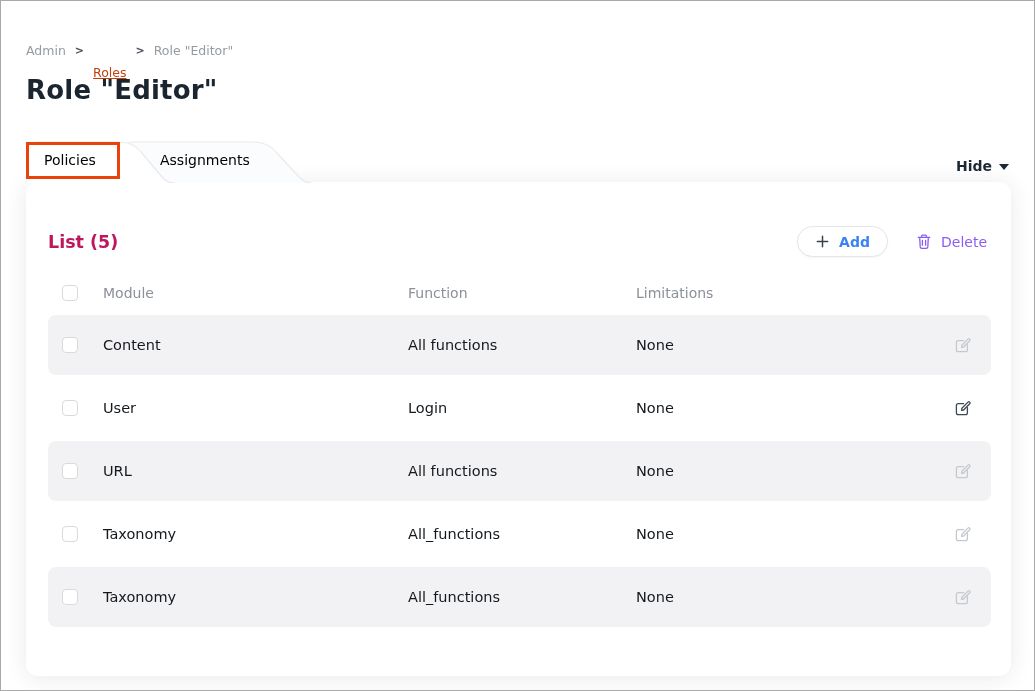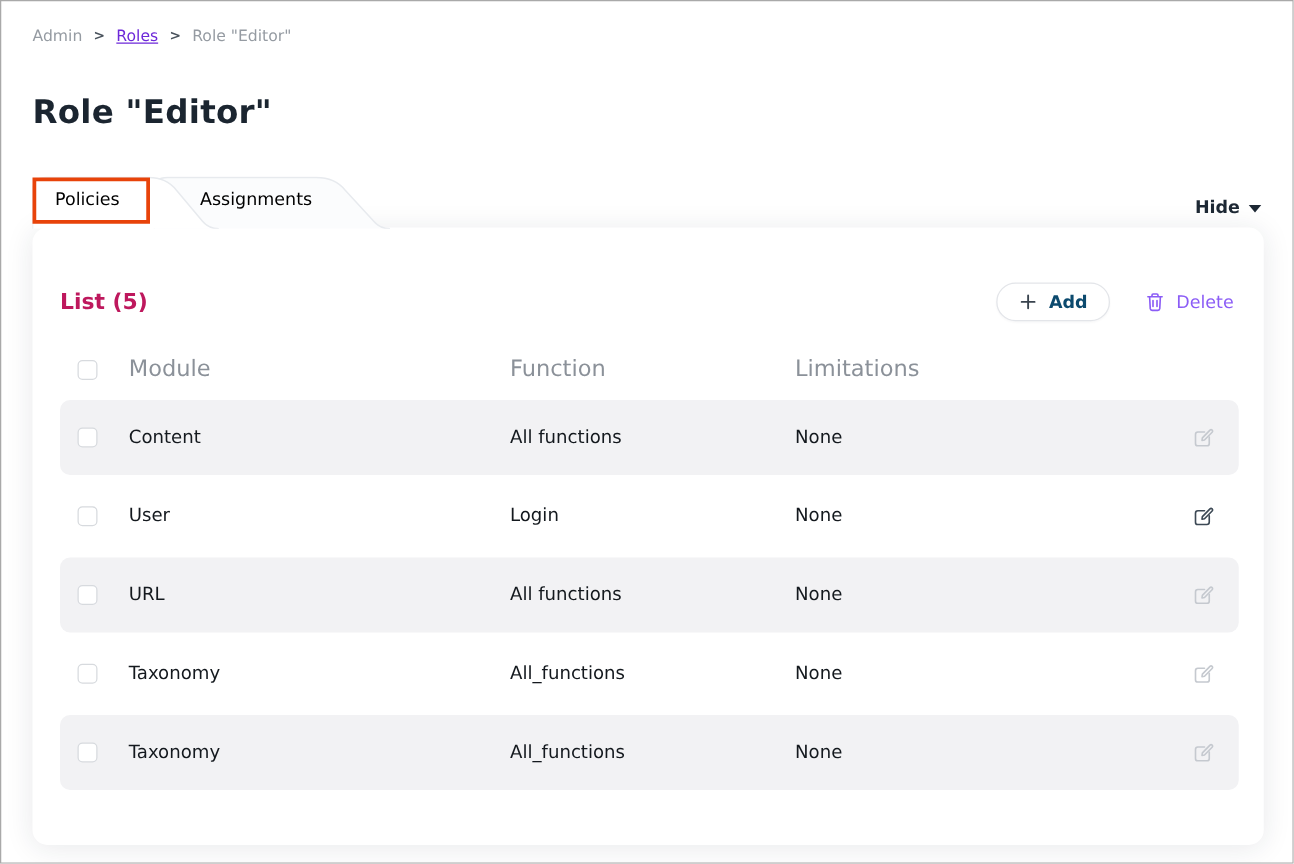--- a/index.html
+++ b/index.html
@@ -7,21 +7,21 @@
   body { font-family:"DejaVu Sans","Liberation Sans",sans-serif; }
   .screen {
     position:relative; width:1035px; height:691px;
     border:1px solid #a9a9a9; background:#ffffff; overflow:hidden;
   }
 
   
   .breadcrumb { position:absolute; left:25px; top:20px; font-size:12.5px; color:#959ba2;
                 display:flex; align-items:center; gap:9px; }
   .breadcrumb .sep { color:#49525c; font-size:11px; font-weight:600; }
-  .breadcrumb .crumb-link { color:#6d28d9; text-decoration:underline; cursor:pointer; }
+  .breadcrumb .crumb-link { color:#c2410c; text-decoration:underline; cursor:pointer;margin-top:44px; }
   .breadcrumb .crumb-current { color:#959ba2; }
 
   
   .page-title { position:absolute; left:25px; top:74px; font-size:26px; font-weight:700;
                 color:#1b2530; letter-spacing:.2px; }
 
   
   .tabbar { position:absolute; left:25px; right:25px; top:140px; height:42px; z-index:5; }
   .tab { position:absolute; bottom:0; height:42px; }
   .tab svg { position:absolute; left:0; bottom:0; }
@@ -42,29 +42,29 @@
           background:#ffffff; border-radius:12px;
           box-shadow:0 2px 22px rgba(25,39,58,0.10); z-index:2; }
 
   .card-header { display:flex; justify-content:space-between; align-items:center;
                  margin:44px 24px 28px 22px; }
   .list-title { font-size:17.5px; font-weight:700; color:#be185d; }
   .card-actions { display:flex; align-items:center; gap:28px; }
 
   .add-button { display:flex; align-items:center; gap:9px; height:31px; padding:0 17px;
                 background:#fff; border:1px solid #e3e5e9; border-radius:16px;
-                font-family:inherit; font-size:14px; font-weight:600; color:#0c4a6e;
+                font-family:inherit; font-size:14px; font-weight:600; color:#3b82f6;
                 cursor:pointer; box-shadow:0 1px 2px rgba(20,30,45,0.04); }
   .add-button svg { color:#39434e; }
   .delete-button { display:flex; align-items:center; gap:9px; background:none; border:none;
                    font-family:inherit; font-size:14px; color:#8b5cf6; cursor:default; }
 
   
   .grid-row { display:grid; grid-template-columns:55px 305px 228px 1fr 58px; align-items:center; }
-  .thead { margin:16px 20px 14px 22px; color:#8b9199; font-size:18px; }
+  .thead { margin:16px 20px 14px 22px; color:#8b9199; font-size:14px; }
   .tbody { margin:0 20px 0 22px; }
   .trow { height:60px; border-radius:8px; margin-bottom:3px; font-size:14.5px; color:#14191e; }
   .trow:nth-child(odd) { background:#f2f2f4; }
   .cell-check { padding-left:14px; }
   .checkbox { display:block; width:16px; height:16px; background:#fff;
               border:1px solid #d7dade; border-radius:4px; cursor:pointer; }
   .cell-action { display:flex; justify-content:center; }
   .edit-btn { background:none; border:none; padding:2px; color:#c5c9cf; cursor:pointer; line-height:0; }
   .edit-btn.active { color:#3d4955; }
 </style>

